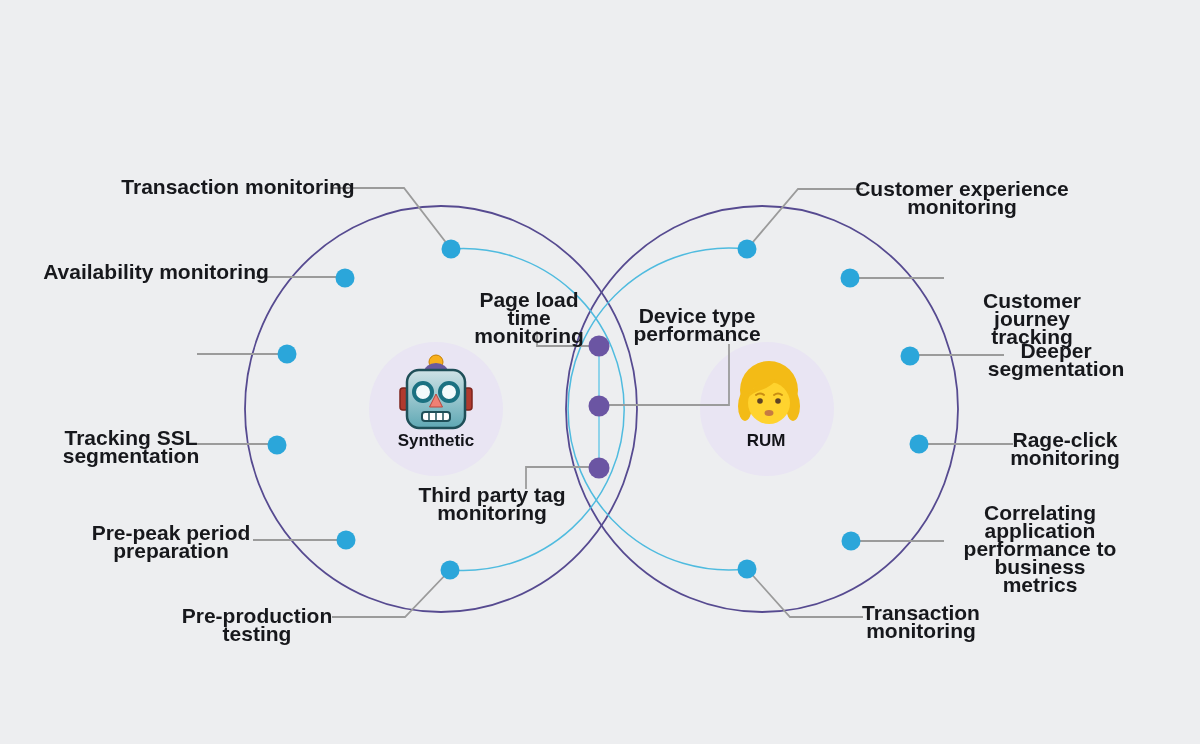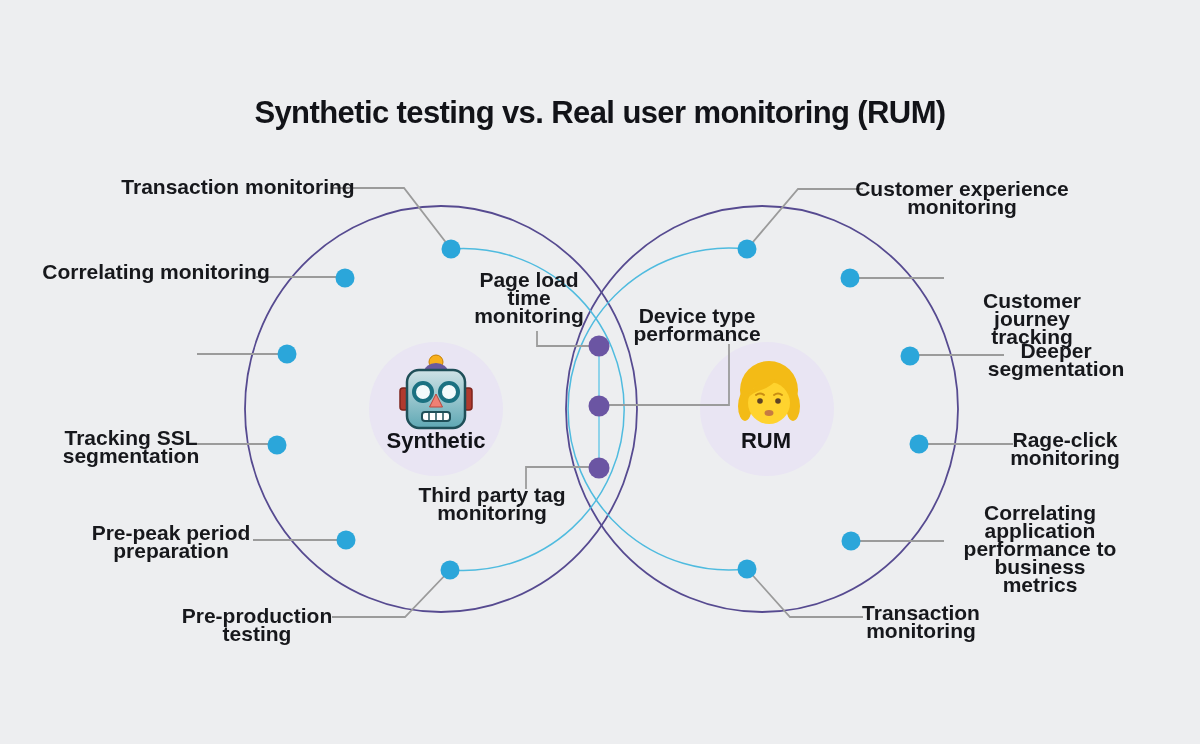--- a/index.html
+++ b/index.html
@@ -28,40 +28,39 @@
     font-size: 21px;
     font-weight: 700;
     line-height: 18px;
     color: #17181c;
     text-align: center;
     white-space: pre-line;
   }
   .group-label {
     position: absolute;
     transform: translate(-50%, -50%);
-    font-size: 22px;
+    font-size: 17px;
     font-weight: 700;
     color: #121318;
     white-space: nowrap;
   }
   svg.layer { position: absolute; left: 0; top: 0; }
   .outline  { fill: none; stroke: #564a90; stroke-width: 1.8px; }
   .dot-arc  { fill: none; stroke: #4fbbdf; stroke-width: 1.5px; }
   .mid-link { stroke: #8fd3ea; stroke-width: 2px; }
   .connector{ fill: none; stroke: #9b9b9b; stroke-width: 1.8px; }
   .dot-cyan { fill: #2ba6da; }
   .dot-purple { fill: #6b55a3; }
   .center-bg { fill: #e9e5f3; }
 </style>
 </head>
 <body>
 
 <div class="canvas">
 
-  <div class="title">Synthetic testing vs. Real user monitoring (RUM)</div>
 
   <svg class="layer" width="1200" height="744" viewBox="0 0 1200 744">
     <defs>
       <linearGradient id="robotGrad" x1="0" y1="0" x2="0" y2="1">
         <stop offset="0" stop-color="#cfe2e6"></stop>
         <stop offset="1" stop-color="#5fa8b4"></stop>
       </linearGradient>
     </defs>
 
     <ellipse class="outline" cx="441" cy="409" rx="196" ry="203"></ellipse>
@@ -135,29 +134,29 @@
       <circle cx="-9" cy="5" r="2.8" fill="#5f4325"></circle>
       <circle cx="9" cy="5" r="2.8" fill="#5f4325"></circle>
       <ellipse cx="0" cy="17" rx="4.5" ry="3" fill="#c67a43"></ellipse>
     </g>
   </svg>
 
   <div class="group-label" style="left:436px; top:441px;">Synthetic</div>
   <div class="group-label" style="left:766px; top:441px;">RUM</div>
 
   <div class="node-label" style="left:238px; top:187px;">Transaction monitoring</div>
-  <div class="node-label" style="left:156px; top:272px;">Correlating monitoring</div>
+  <div class="node-label" style="left:156px; top:272px;">Availability monitoring</div>
   <div class="node-label" style="left:131px; top:447px;">Tracking SSL
 segmentation</div>
   <div class="node-label" style="left:257px; top:625px;">Pre-production
 testing</div>
   <div class="node-label" style="left:171px; top:542px;">Pre-peak period
 preparation</div>
 
-  <div class="node-label" style="left:529px; top:298px;">Page load
+  <div class="node-label" style="left:529px; top:318px;">Page load
 time
 monitoring</div>
   <div class="node-label" style="left:697px; top:325px;">Device type
 performance</div>
   <div class="node-label" style="left:492px; top:504px;">Third party tag
 monitoring</div>
 
   <div class="node-label" style="left:962px; top:198px;">Customer experience
 monitoring</div>
   <div class="node-label" style="left:1032px; top:282px;margin-top:37px;">Customer journey

